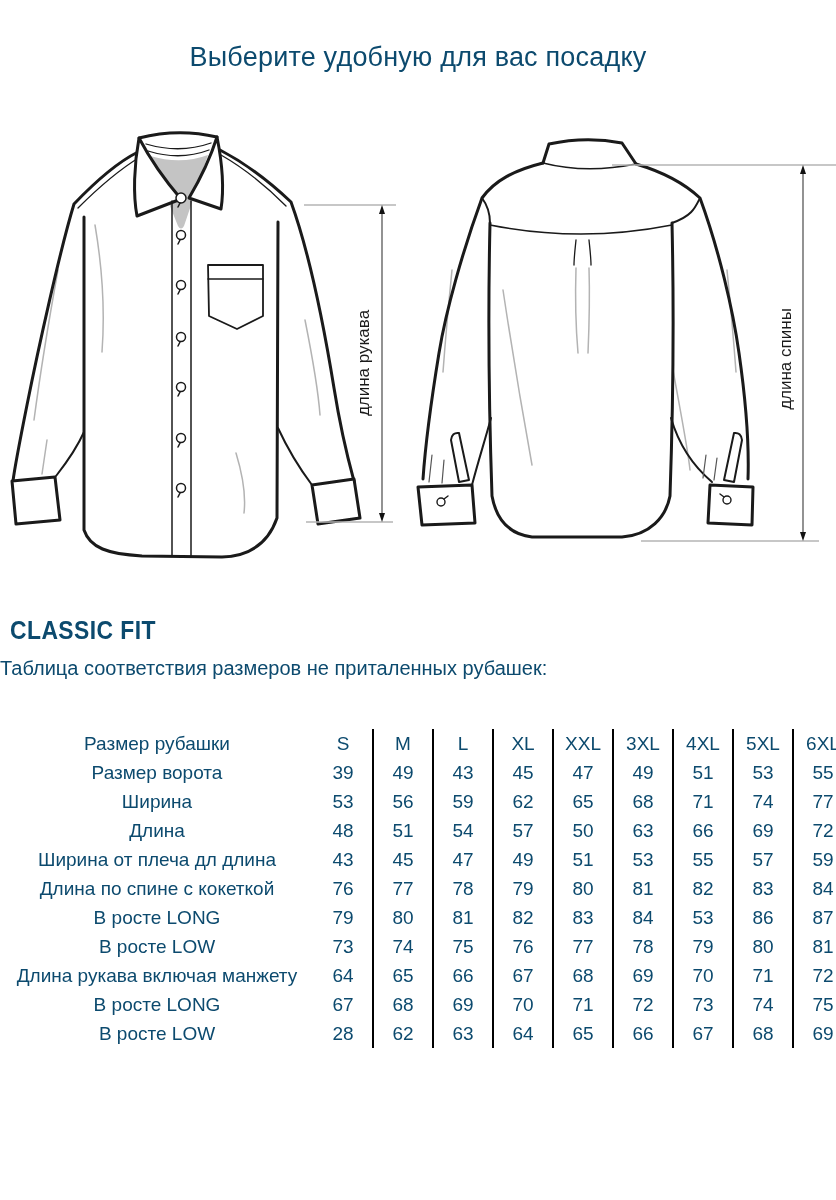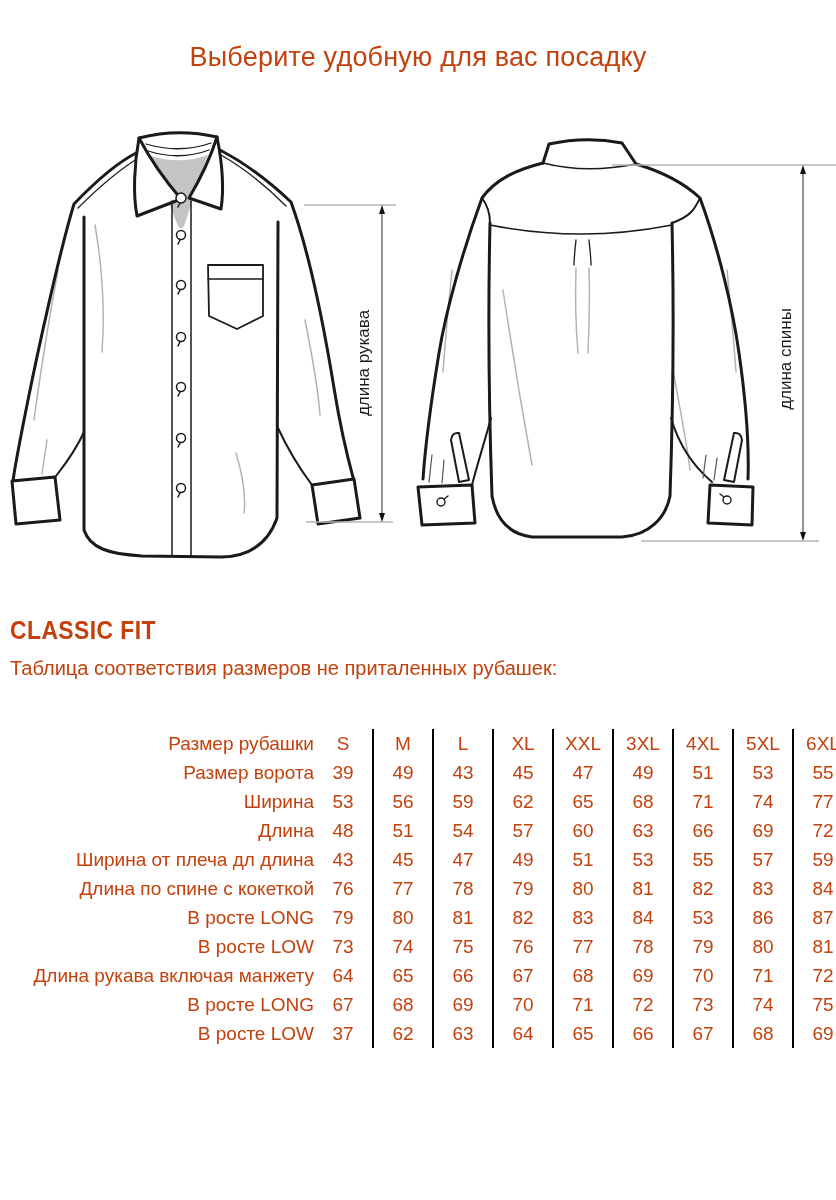--- a/index.html
+++ b/index.html
@@ -1,27 +1,27 @@
 <!DOCTYPE html>
 <html><head>
 <meta charset="utf-8">
 <style>
   html,body{margin:0;padding:0;background:#fff;}
   .page{position:relative;width:836px;height:1200px;background:#fff;overflow:hidden;
-        font-family:"Liberation Sans",sans-serif;color:#c2410c;}
+        font-family:"Liberation Sans",sans-serif;color:#0c4a6e;}
   .title{position:absolute;top:42px;left:0;width:100%;text-align:center;
          font-size:27px;letter-spacing:0.2px;}
   svg.figure{position:absolute;top:110px;left:0;}
   .fit-heading{position:absolute;top:615px;left:10px;font-size:26px;font-weight:bold;
                transform:scaleX(0.88);transform-origin:left center;letter-spacing:0.5px;}
-  .table-desc{position:absolute;top:657px;left:10px;font-size:20px;}
+  .table-desc{position:absolute;top:657px;left:0;font-size:20px;}
   table.size-table{position:absolute;top:729px;left:0;width:836px;border-collapse:collapse;
                    font-size:19px;table-layout:fixed;}
   table.size-table td{height:29px;padding:0;white-space:nowrap;overflow:hidden;}
-  td.lbl{width:314px;text-align:right;padding-left:10px;}
+  td.lbl{width:314px;text-align:center;padding-left:10px;}
   td.val{width:58px;text-align:center;}
   td.val + td.val{border-left:2px solid #000;}
 </style>
 </head>
 <body>
 
 <div class="page">
 
   <div class="title">Выберите удобную для вас посадку</div>
 
@@ -206,21 +206,21 @@
           <td class="val">71</td>
           <td class="val">74</td>
           <td class="val">77</td>
         </tr>
         <tr>
           <td class="lbl">Длина</td>
           <td class="val">48</td>
           <td class="val">51</td>
           <td class="val">54</td>
           <td class="val">57</td>
-          <td class="val">60</td>
+          <td class="val">50</td>
           <td class="val">63</td>
           <td class="val">66</td>
           <td class="val">69</td>
           <td class="val">72</td>
         </tr>
         <tr>
           <td class="lbl">Ширина от плеча дл длина</td>
           <td class="val">43</td>
           <td class="val">45</td>
           <td class="val">47</td>
@@ -286,21 +286,21 @@
           <td class="val">69</td>
           <td class="val">70</td>
           <td class="val">71</td>
           <td class="val">72</td>
           <td class="val">73</td>
           <td class="val">74</td>
           <td class="val">75</td>
         </tr>
         <tr>
           <td class="lbl">В росте LOW</td>
-          <td class="val">37</td>
+          <td class="val">28</td>
           <td class="val">62</td>
           <td class="val">63</td>
           <td class="val">64</td>
           <td class="val">65</td>
           <td class="val">66</td>
           <td class="val">67</td>
           <td class="val">68</td>
           <td class="val">69</td>
         </tr>
       </tbody>

